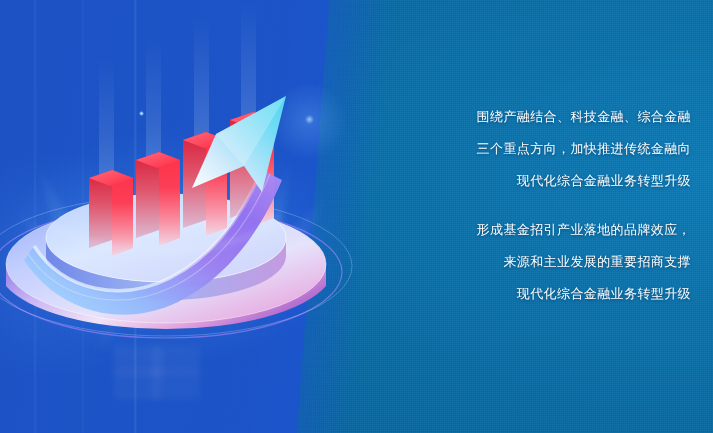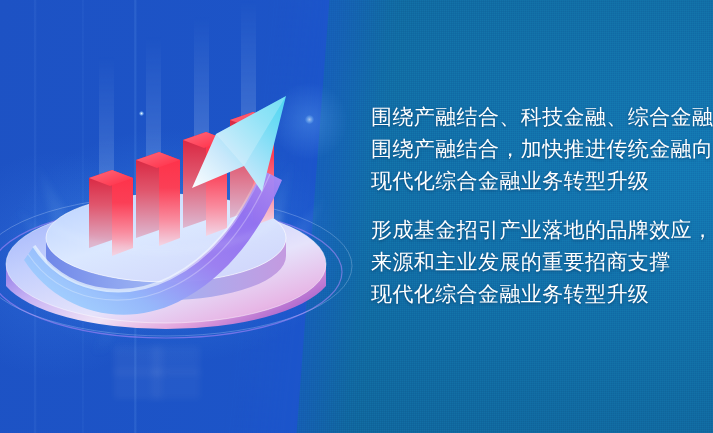--- a/index.html
+++ b/index.html
@@ -75,22 +75,23 @@
 
   
   #art{position:absolute;left:-6px;top:96px;width:346px;height:250px;}
   #art svg{display:block;width:100%;height:100%;overflow:visible;}
 
   
   .copy{
     position:absolute;left:371px;top:101px;width:320px;
     color:#ffffff;
     font-family:"Liberation Sans","DejaVu Sans",sans-serif;
-    font-size:21px;line-height:32px;letter-spacing:.4px;
+    font-size:13px;line-height:32px;letter-spacing:.4px;
     text-shadow:0 1px 3px rgba(3,25,60,.45);
+    text-align:right;
   }
   .para{margin:0;}
   .para + .para{margin-top:17px;}
   .para p{margin:0;white-space:nowrap;}
 </style>
 </head>
 <body>
 
 <div id="stage">
 
@@ -266,21 +267,21 @@
       </g>
 
       <path d="M56,128 A122,46 0 0 0 286,118" fill="none" stroke="#eaf6ff" stroke-opacity=".35" stroke-width="2" filter="url(#blurSm)"></path>
     </svg>
   </div>
 
   <div class="copy">
 
     <div class="para">
       <p>围绕产融结合、科技金融、综合金融</p>
-      <p>围绕产融结合，加快推进传统金融向</p>
+      <p>三个重点方向，加快推进传统金融向</p>
       <p>现代化综合金融业务转型升级</p>
     </div>
 
     <div class="para">
       <p>形成基金招引产业落地的品牌效应，</p>
       <p>来源和主业发展的重要招商支撑</p>
       <p>现代化综合金融业务转型升级</p>
     </div>
 
   </div>

